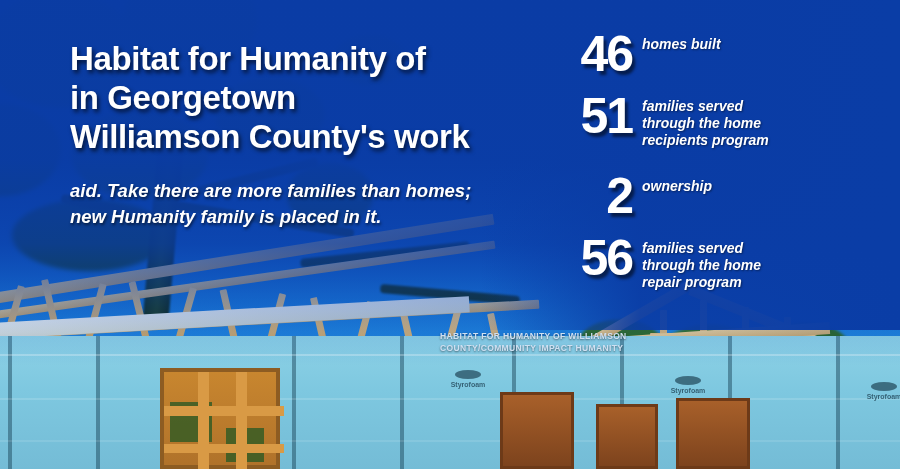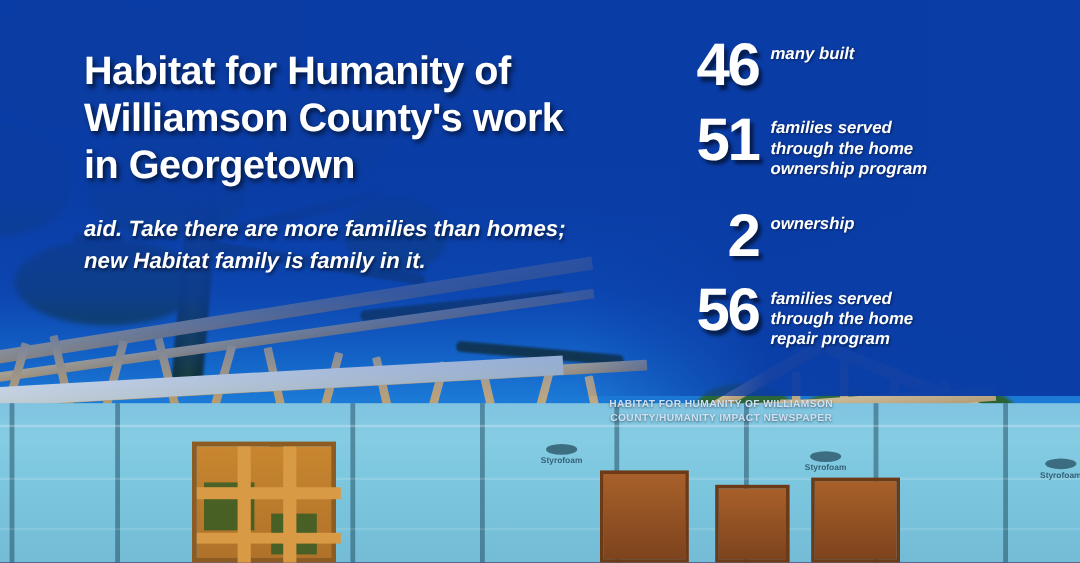--- a/index.html
+++ b/index.html
@@ -1,21 +1,21 @@
 <!DOCTYPE html>
 <html><head>
 <meta charset="utf-8">
 <style>
   html,body{margin:0;padding:0;background:#222;}
   #infographic{
     position:relative;
     width:900px;height:469px;
     overflow:hidden;
     font-family:"Liberation Sans",sans-serif;
-    background:#701a75;
+    background:#000000;
     user-select:none;
   }
 
   
   .photo{position:absolute;inset:0;overflow:hidden;}
 
   
   .sky{
     position:absolute;left:0;top:0;width:900px;height:400px;
     background:linear-gradient(180deg,#0a3ea8 0%,#0d4ab8 30%,#1160cf 58%,#1a7ad8 78%,#2a90de 100%);
@@ -158,21 +158,21 @@
   }
   .stat-label{
     margin-left:10px;padding-top:6px;
     color:#fff;font-weight:bold;font-style:italic;font-size:14px;line-height:1.2;
     text-shadow:1px 1px 2px rgba(0,0,0,.45);
   }
   .stat-label div{white-space:nowrap;}
 
   .credit{
     position:absolute;left:440px;top:330px;width:322px;
-    text-align:center;color:#cfe0f2;
+    text-align:left;color:#cfe0f2;
     font-size:8.5px;font-weight:bold;letter-spacing:.35px;line-height:1.45;
     text-shadow:0 1px 2px rgba(0,0,0,.5);
   }
   .credit div{white-space:nowrap;}
 </style>
 </head>
 <body>
 
 <div id="infographic">
 
@@ -268,44 +268,44 @@
     <div class="door-opening" style="left:596px;top:404px;height:65px;width:62px;"></div>
   </div>
 
   <div class="tint"></div>
   <div class="tint-right"></div>
 
   <div class="content">
 
     <div class="headline">
       <div>Habitat for Humanity of</div>
+      <div>in Georgetown</div>
       <div>Williamson County's work</div>
-      <div>in Georgetown</div>
     </div>
 
     <div class="subhead">
       <div>aid. Take there are more families than homes;</div>
-      <div>new Habitat family is family in it.</div>
+      <div>new Humanity family is placed in it.</div>
     </div>
 
     <div class="stats">
 
       <div class="stat" style="margin-bottom:14px;">
         <div class="stat-number">46</div>
         <div class="stat-label">
-          <div>many built</div>
+          <div>homes built</div>
         </div>
       </div>
 
       <div class="stat" style="margin-bottom:24px;">
         <div class="stat-number">51</div>
         <div class="stat-label">
           <div>families served</div>
           <div>through the home</div>
-          <div>ownership program</div>
+          <div>recipients program</div>
         </div>
       </div>
 
       <div class="stat" style="margin-bottom:14px;">
         <div class="stat-number">2</div>
         <div class="stat-label">
           <div>ownership</div>
         </div>
       </div>
 
@@ -315,17 +315,17 @@
           <div>families served</div>
           <div>through the home</div>
           <div>repair program</div>
         </div>
       </div>
 
     </div>
 
     <div class="credit">
       <div>HABITAT FOR HUMANITY OF WILLIAMSON</div>
-      <div>COUNTY/HUMANITY IMPACT NEWSPAPER</div>
+      <div>COUNTY/COMMUNITY IMPACT HUMANITY</div>
     </div>
 
   </div>
 </div>
 
 </body></html>

